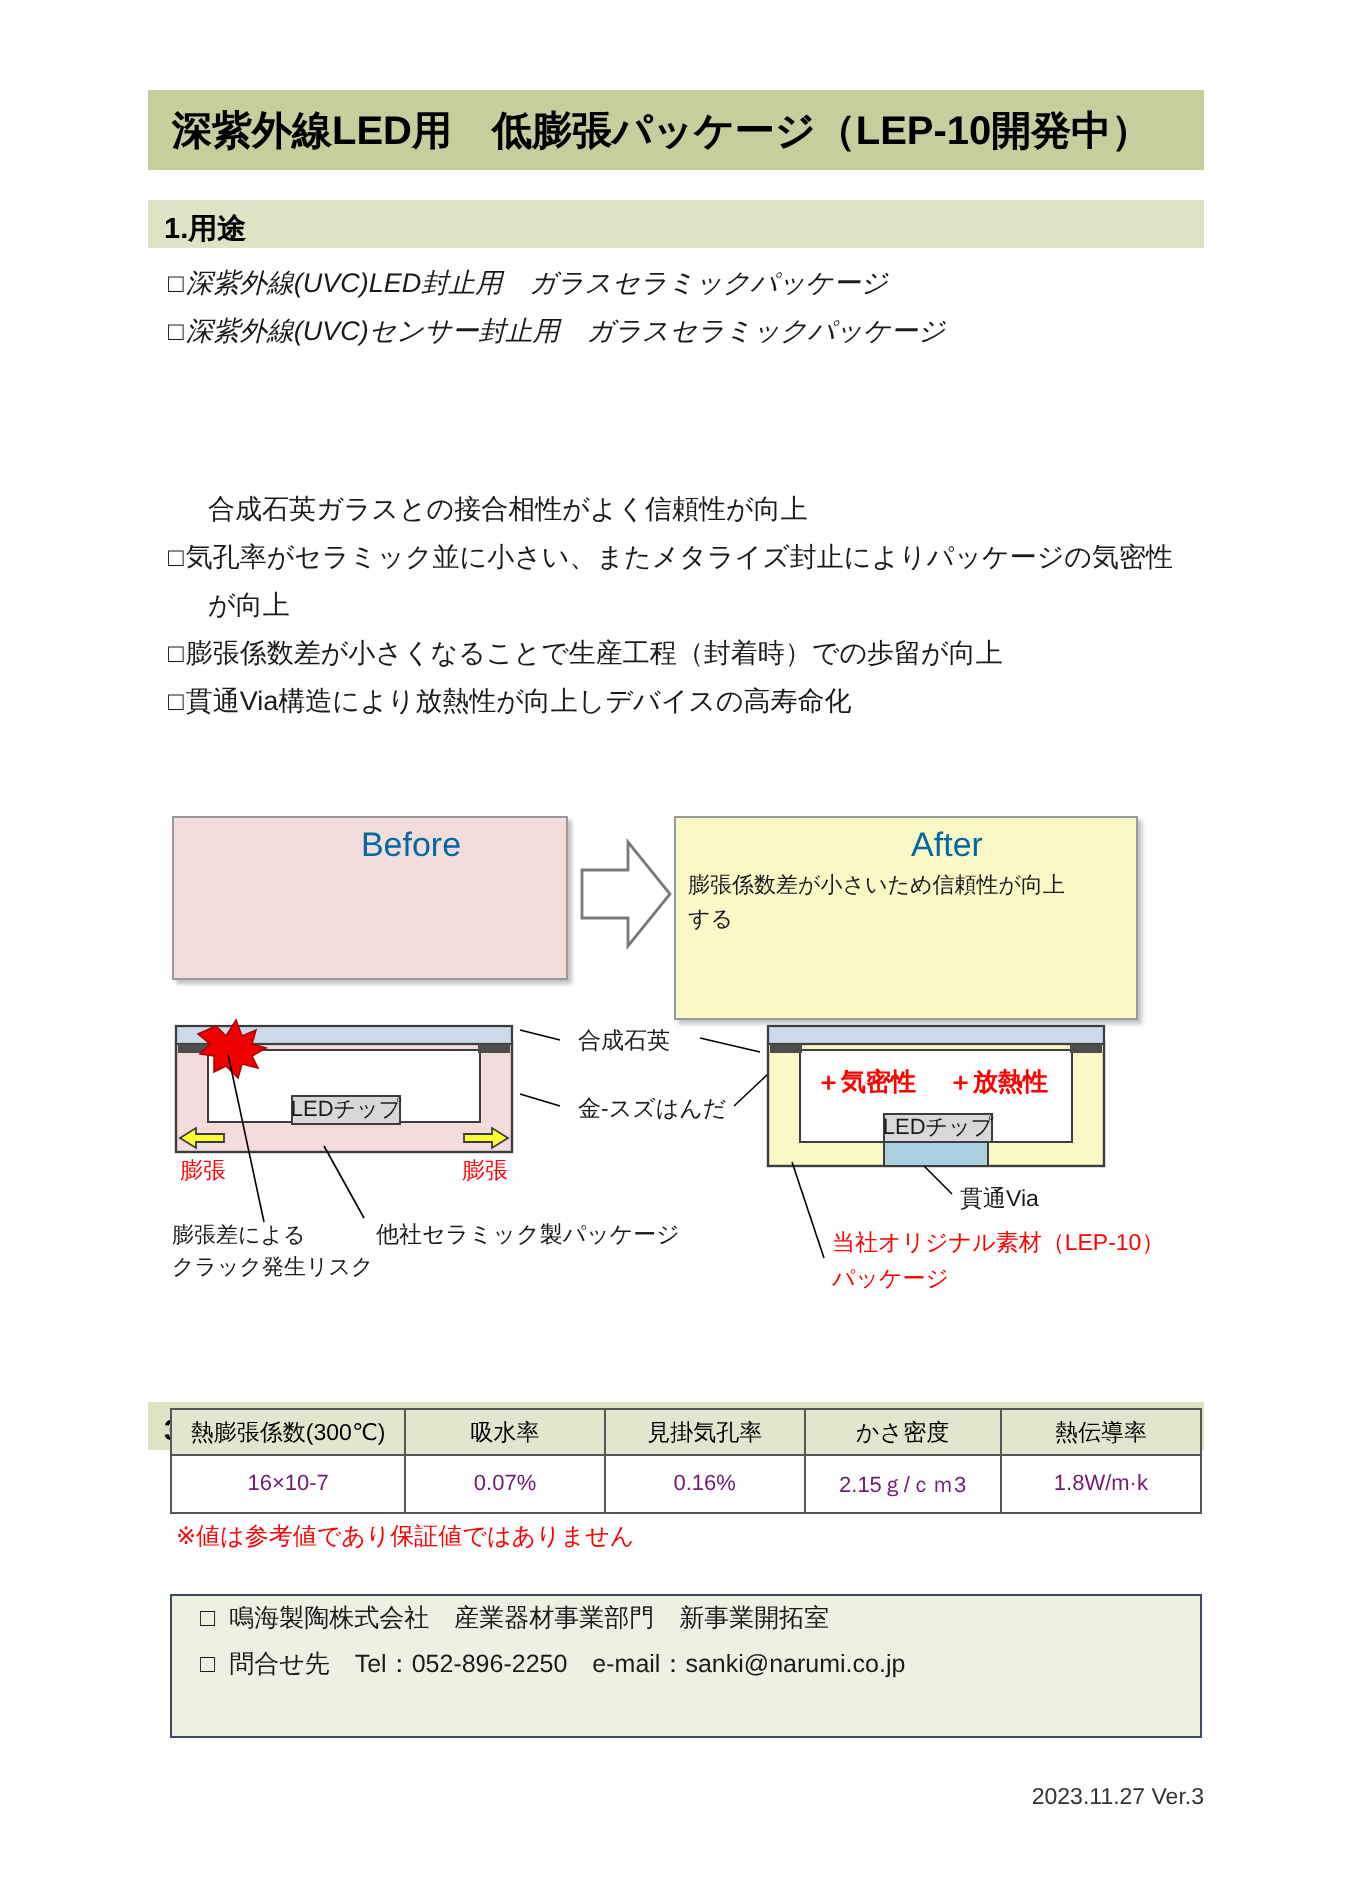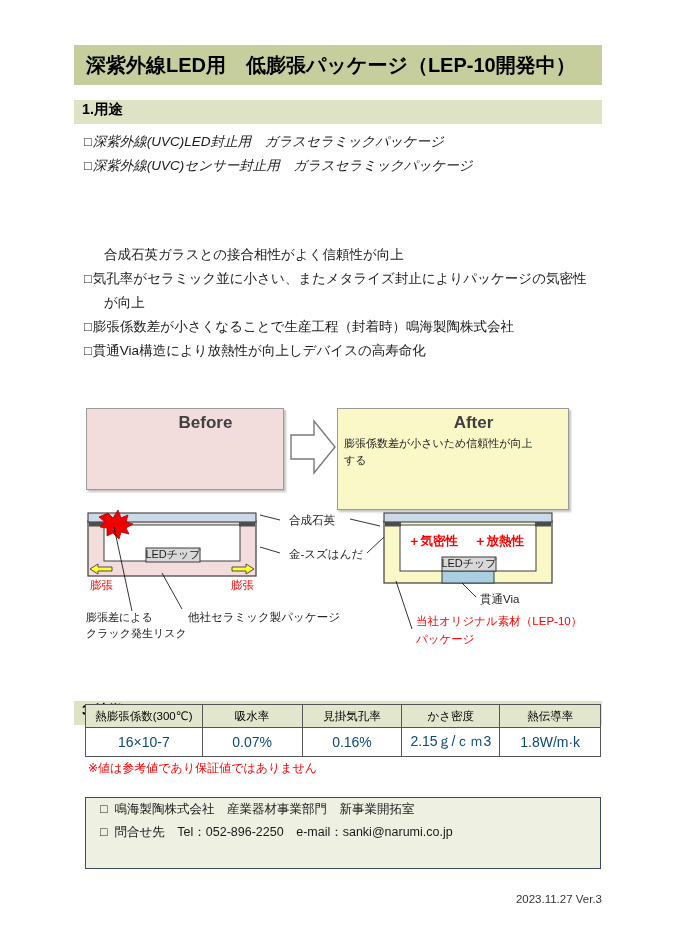--- a/index.html
+++ b/index.html
@@ -45,21 +45,21 @@
   }
 
   
   .sect-head {
     position: absolute;
     left: 74px;
     width: 528px;
     height: 24px;
     background: #dfe3c5;
     display: flex;
-    align-items: flex-start;
+    align-items: flex-end;
     padding-left: 8px;
     box-sizing: border-box;
   }
   .sect-head .sect-text {
     font-size: 14.5px;
     font-weight: bold;
     color: #000000;
     white-space: nowrap;
   }
   #sect1 { top: 100px; }
@@ -111,23 +111,23 @@
     width: 232px;
     height: 102px;
     background: #fbf8c8;
     border: 1px solid #9a9a9a;
     box-sizing: border-box;
     box-shadow: 2px 2px 2px rgba(120,120,120,0.45);
   }
   .ba-title {
     text-align: center;
     font-size: 17px;
-    font-weight: bold;
+    font-weight: normal;
     margin-top: 4px;
-    color: #404040;
+    color: #0369a1;
     padding-left: 41px;
   }
   .ba-body {
     font-size: 11px;
     line-height: 17px;
     padding: 2px 6px 0 6px;
     color: #1a1a1a;
   }
   .ba-arrow {
     position: absolute;
@@ -161,23 +161,23 @@
     height: 22px;
     padding: 0 2px;
     font-weight: normal;
   }
   .spec-table th {
     background: #e2e6cc;
     color: #000;
   }
   .spec-table td {
     background: #ffffff;
-    font-size: 14px;
+    font-size: 11px;
     height: 28px;
-    color: #0c4a6e;
+    color: #701a75;
   }
   .spec-table th:nth-child(1) { width: 118px; margin-top: 28px; }
   .spec-table th:nth-child(2) { width: 100px; }
   .spec-table th:nth-child(3) { width: 100px; }
   .spec-table th:nth-child(4) { width: 99px; }
   .spec-table th:nth-child(5) { width: 99px; }
 
   .note-line {
     position: absolute;
     left: 88px;
@@ -239,21 +239,21 @@
   </div>
 
 
   <div class="bullets" id="list2">
     <div class="bullet-cont">合成石英ガラスとの接合相性がよく信頼性が向上</div>
     <div class="bullet-row">
       <span class="bx">□</span><span>気孔率がセラミック並に小さい、またメタライズ封止によりパッケージの気密性</span>
     </div>
     <div class="bullet-cont">が向上</div>
     <div class="bullet-row">
-      <span class="bx">□</span><span>膨張係数差が小さくなることで生産工程（封着時）鳴海製陶株式会社</span>
+      <span class="bx">□</span><span>膨張係数差が小さくなることで生産工程（封着時）での歩留が向上</span>
     </div>
     <div class="bullet-row">
       <span class="bx">□</span><span>貫通Via構造により放熱性が向上しデバイスの高寿命化</span>
     </div>
   </div>
 
   <div class="ba-before">
     <div class="ba-title">Before</div>
   </div>
 

